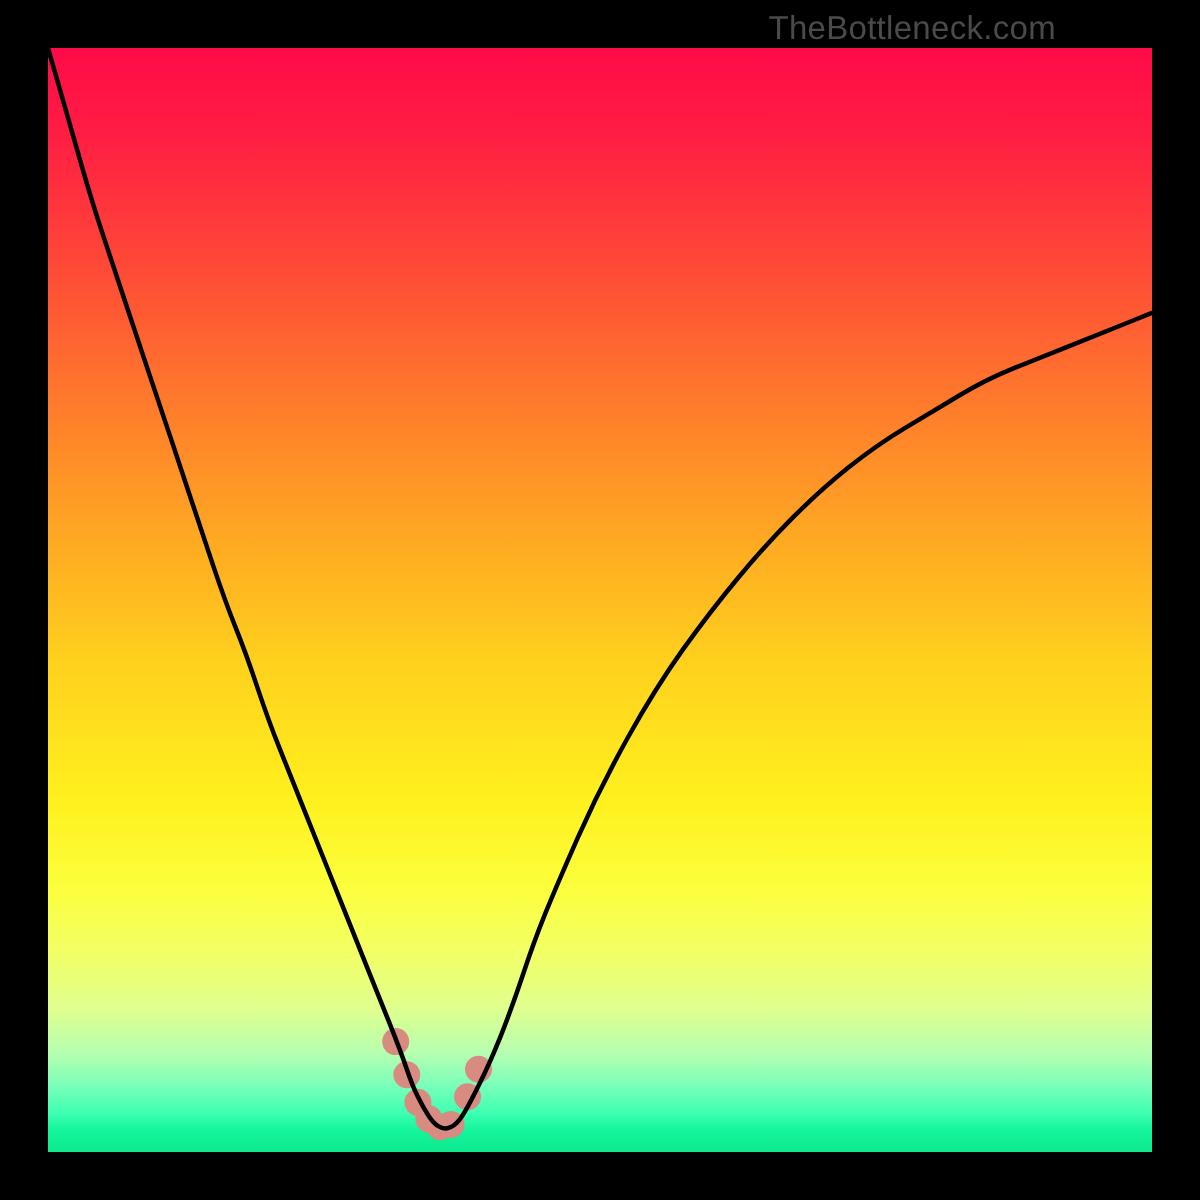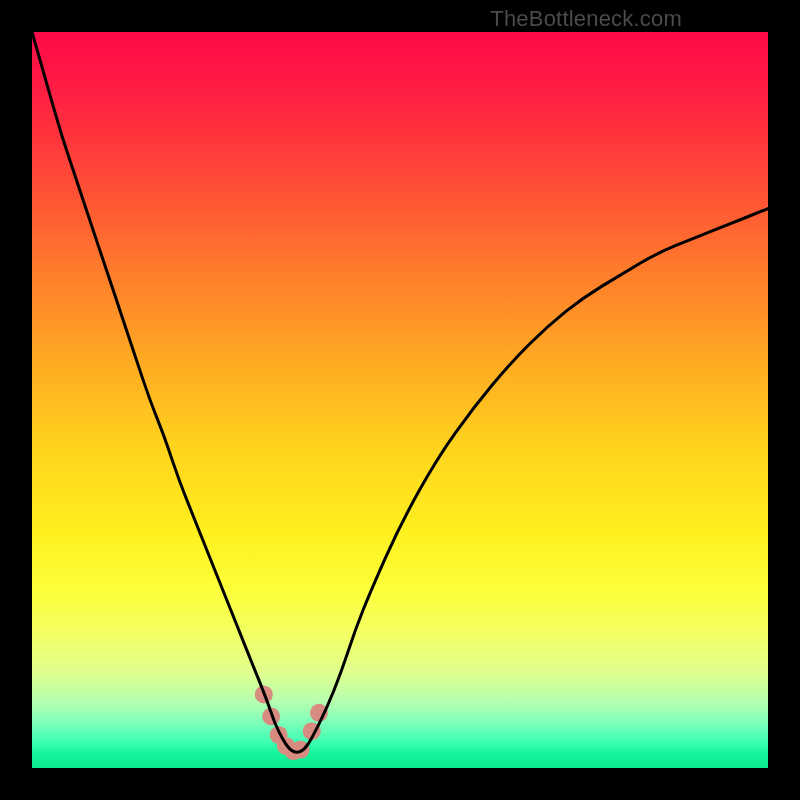--- a/index.html
+++ b/index.html
@@ -11,20 +11,21 @@
     font-family: Arial, Helvetica, sans-serif;
     overflow: hidden;
   }
   .frame {
     position: absolute;
     top: 0;
     left: 0;
     width: 696px;
     height: 800px;
     background: #000;
+    padding-left: 22px;
   }
   .plot {
     position: absolute;
     top: 32px;
     left: 32px;
     width: 736px;
     height: 736px;
     overflow: hidden;
   }
   .gradient-bg {

